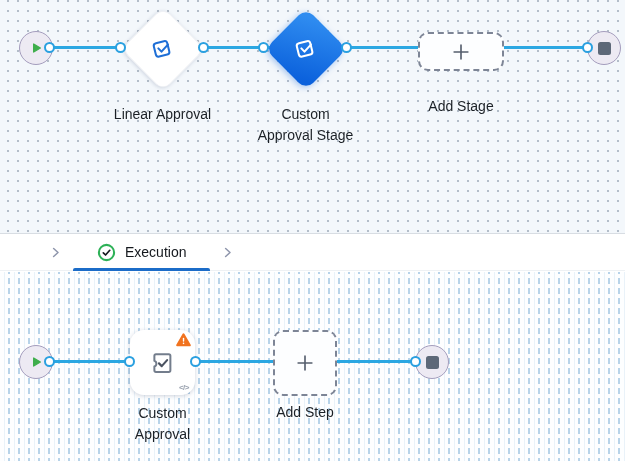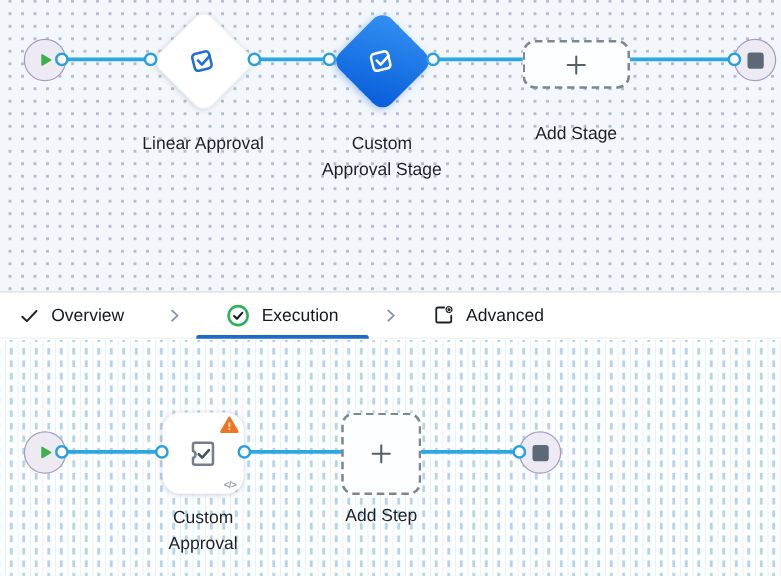--- a/index.html
+++ b/index.html
@@ -104,28 +104,20 @@
   <div class="abs port" style="left:341px;top:42px;"></div>
   <div class="abs port" style="left:582px;top:42px;"></div>
 
   <div class="abs node-label" style="left:255px;top:104px;width:101px;">Custom Approval Stage</div>
   <div class="abs node-label" style="left:102px;top:104px;width:121px;">Linear Approval</div>
   <div class="abs node-label" style="left:418px;top:96px;width:86px;">Add Stage</div>
 </div>
 
 <div id="tabbar" class="abs">
 
-  <div class="tab">
-    <span style="display:flex;">
-      <svg width="17" height="17" viewBox="0 0 24 24" fill="none" stroke="#1d2127" stroke-width="2.2" stroke-linecap="round" stroke-linejoin="round">
-          <path d="M4 13.2l5.2 5L20 6.8"></path>
-        </svg>
-    </span>
-    <span>Overview</span>
-  </div>
 
   <span class="sep1">
     <svg width="15" height="15" viewBox="0 0 24 24" fill="none" stroke="#8f96ac" stroke-width="2.4" stroke-linecap="round" stroke-linejoin="round">
         <path d="M9 5.5l7 6.5-7 6.5"></path>
       </svg>
   </span>
 
   <div class="tab active">
     <span style="display:flex;">
       <svg width="19" height="19" viewBox="0 0 24 24">
@@ -135,30 +127,20 @@
     </span>
     <span>Execution</span>
   </div>
 
   <span class="sep2">
     <svg width="15" height="15" viewBox="0 0 24 24" fill="none" stroke="#8f96ac" stroke-width="2.4" stroke-linecap="round" stroke-linejoin="round">
         <path d="M9 5.5l7 6.5-7 6.5"></path>
       </svg>
   </span>
 
-  <div class="tab tab-adv">
-    <span style="display:flex;">
-      <svg width="18" height="18" viewBox="0 0 24 24" fill="none" stroke="#1d2127" stroke-width="1.9" stroke-linecap="round">
-        <path d="M20 12.8V18a2 2 0 0 1-2 2H6a2 2 0 0 1-2-2V6a2 2 0 0 1 2-2h6.4"></path>
-        <circle cx="17.6" cy="6.2" r="3.1" stroke-width="1.5" stroke-dasharray="1.7 1.5"></circle>
-        <circle cx="17.6" cy="6.2" r="1" stroke-width="1.4"></circle>
-      </svg>
-    </span>
-    <span>Advanced</span>
-  </div>
 </div>
 
 <div id="canvas-bottom" class="abs">
 
   <div class="abs wire" style="left:49px;top:88px;width:366px;"></div>
 
   <div class="abs terminal" style="left:19px;top:73px;">
     <span style="display:flex;">
       <svg width="16" height="16" viewBox="0 0 24 24">
           <path d="M8.5 6v12l10-6z" fill="#3fae4c" stroke="#3fae4c" stroke-width="2" stroke-linejoin="round"></path>

